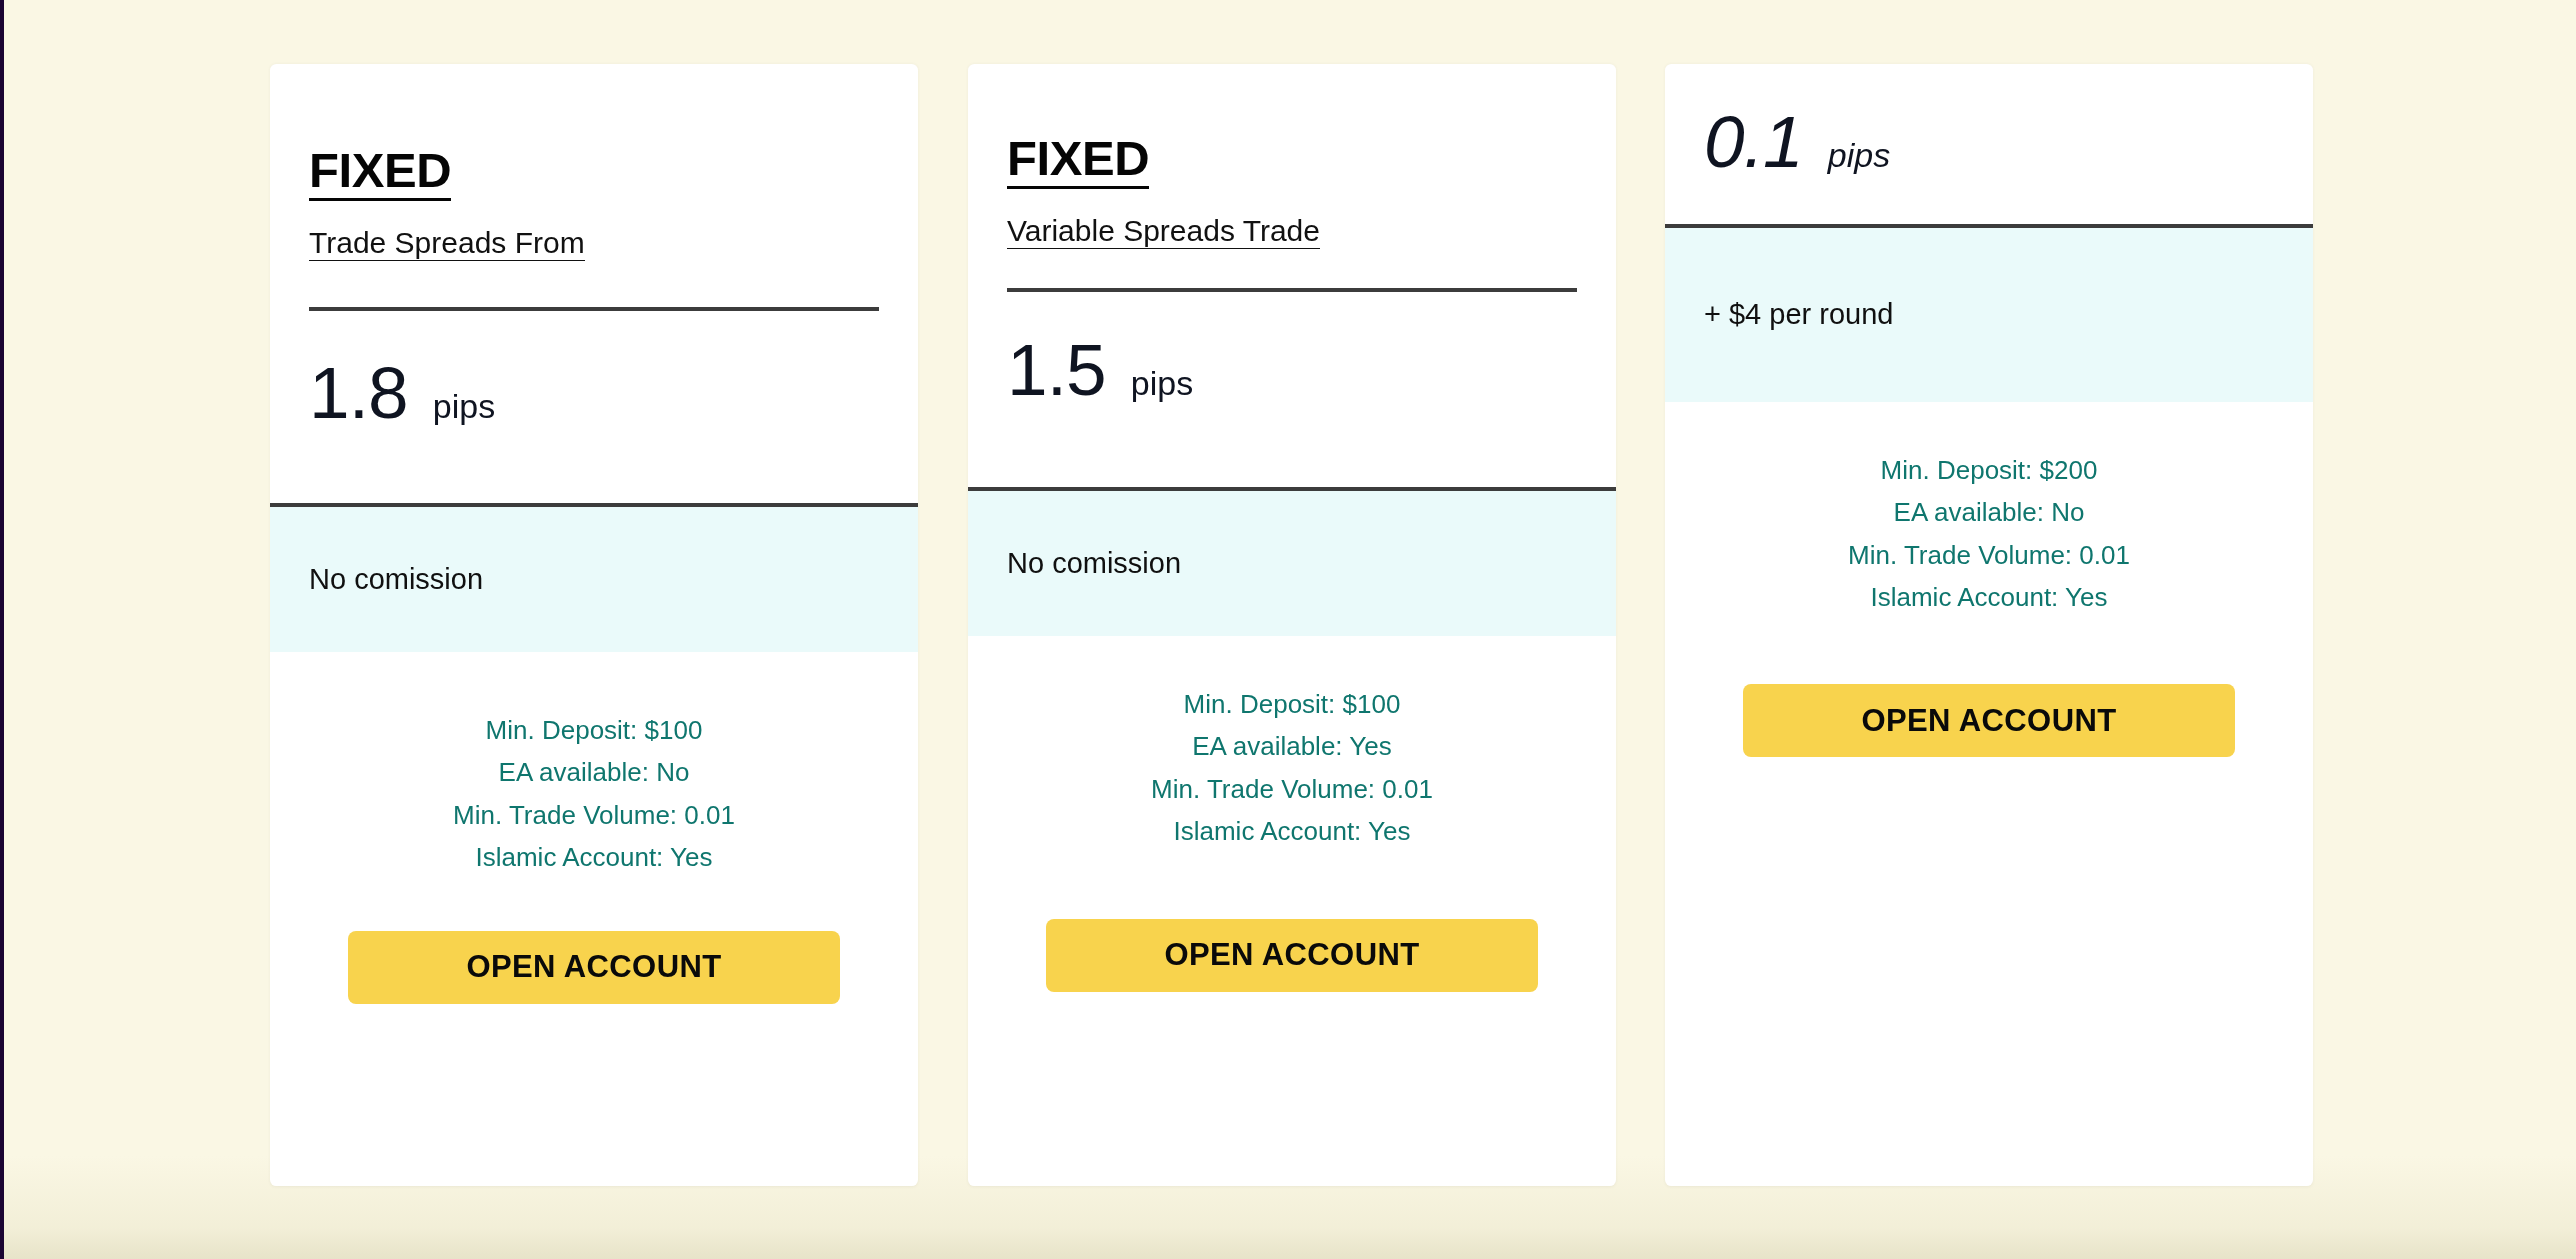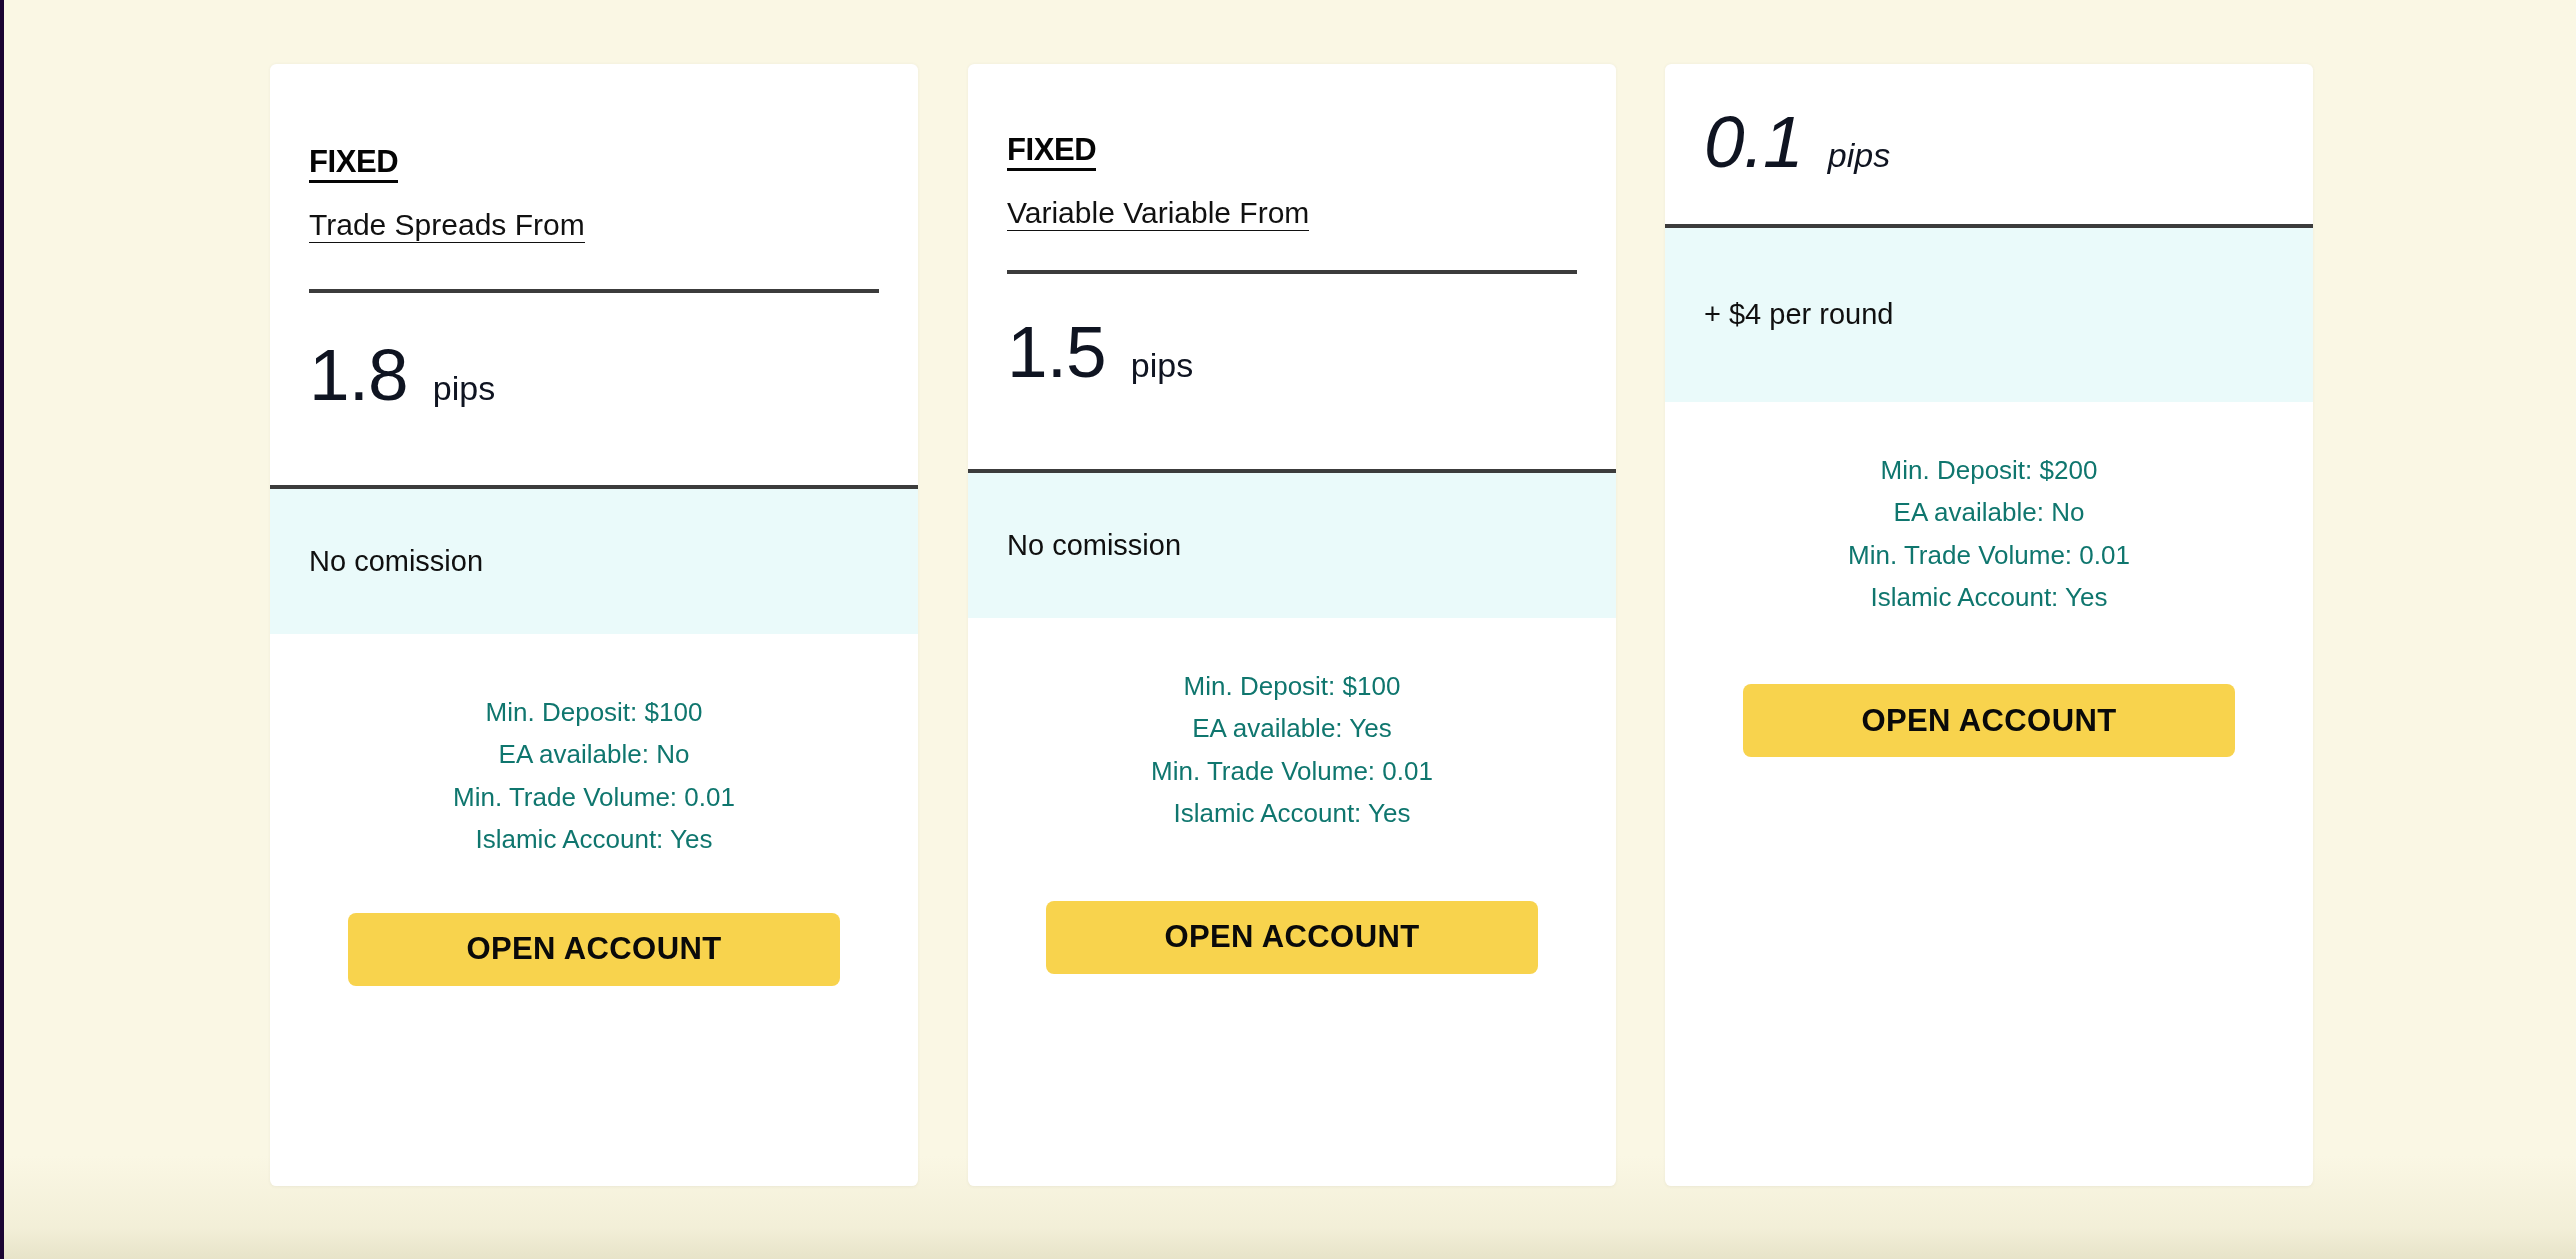--- a/index.html
+++ b/index.html
@@ -60,21 +60,21 @@
 
   
   .card-head {
     padding: 0 39px;
   }
   .card-1 .card-head { padding-top: 82px; }
   .card-2 .card-head { padding-top: 70px; }
   .card-3 .card-head { padding-top: 70px; }
 
   .plan-title {
-    font-size: 31px;
+    font-size: 49px;
     font-weight: bold;
     color: #050505;
     letter-spacing: -0.4px;
     line-height: 1.0;
     display: inline-block;
     border-bottom: 3.6px solid #050505;
     padding-bottom: 2.7px;
   }
 
   .plan-subtitle {
@@ -222,21 +222,21 @@
     <div class="cta-wrap">
       <button class="cta-button">OPEN ACCOUNT</button>
     </div>
   </div>
 
   <div class="card card-2">
 
     <div class="card-head">
       <div class="plan-title">FIXED</div>
       <br>
-      <div class="plan-subtitle">Variable Variable From</div>
+      <div class="plan-subtitle">Variable Spreads Trade</div>
       <div class="rule rule-top"></div>
     </div>
 
     <div class="price-row">
       <span class="price-value">1.5</span>
       <span class="price-unit">pips</span>
     </div>
 
     <div class="rule rule-mid"></div>
 

